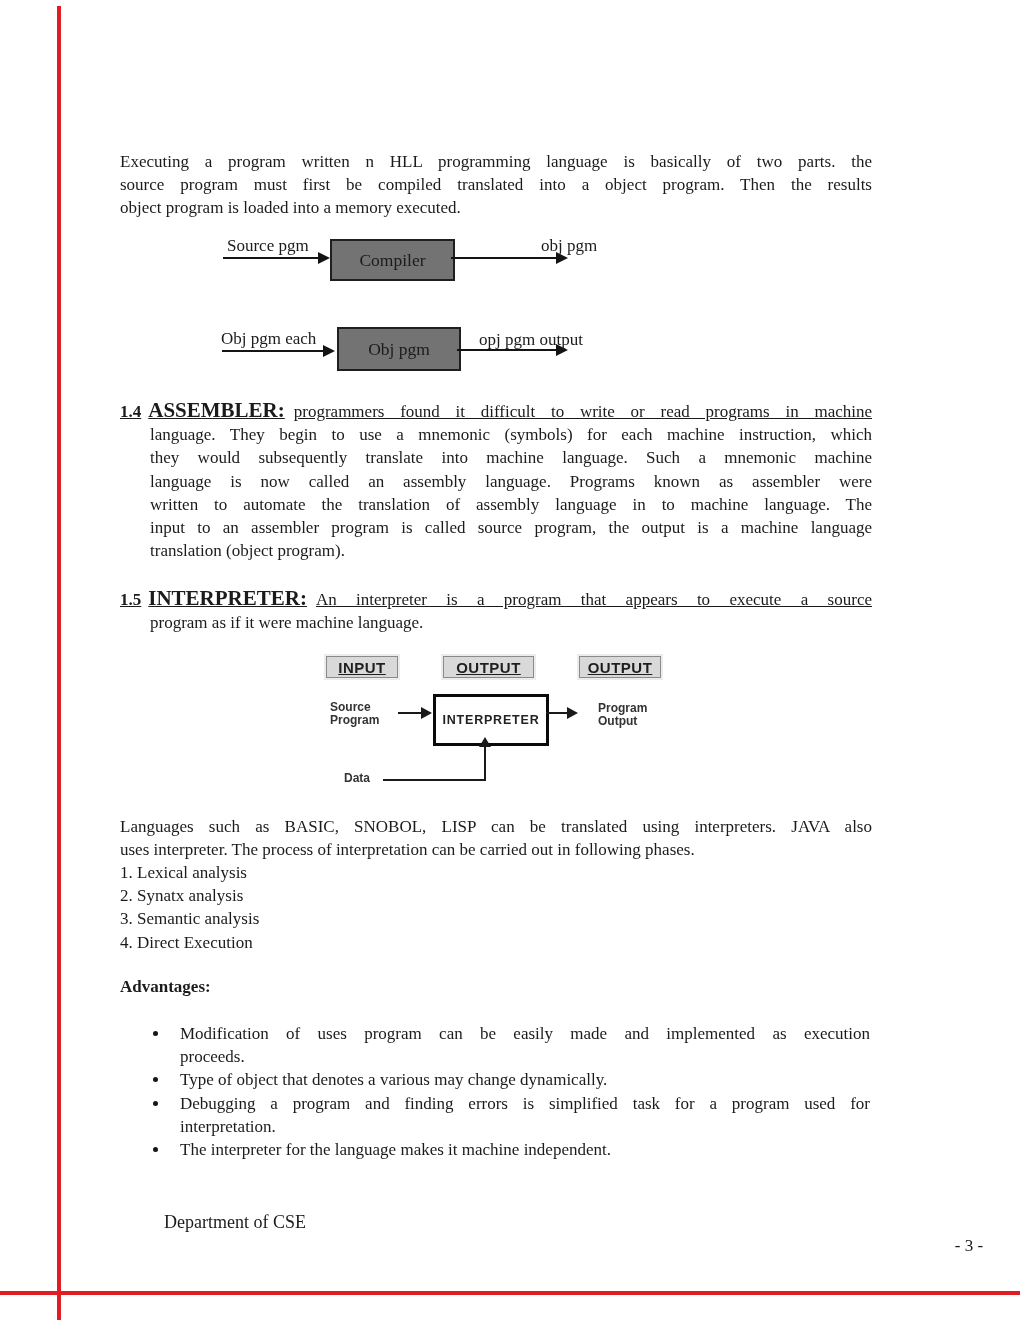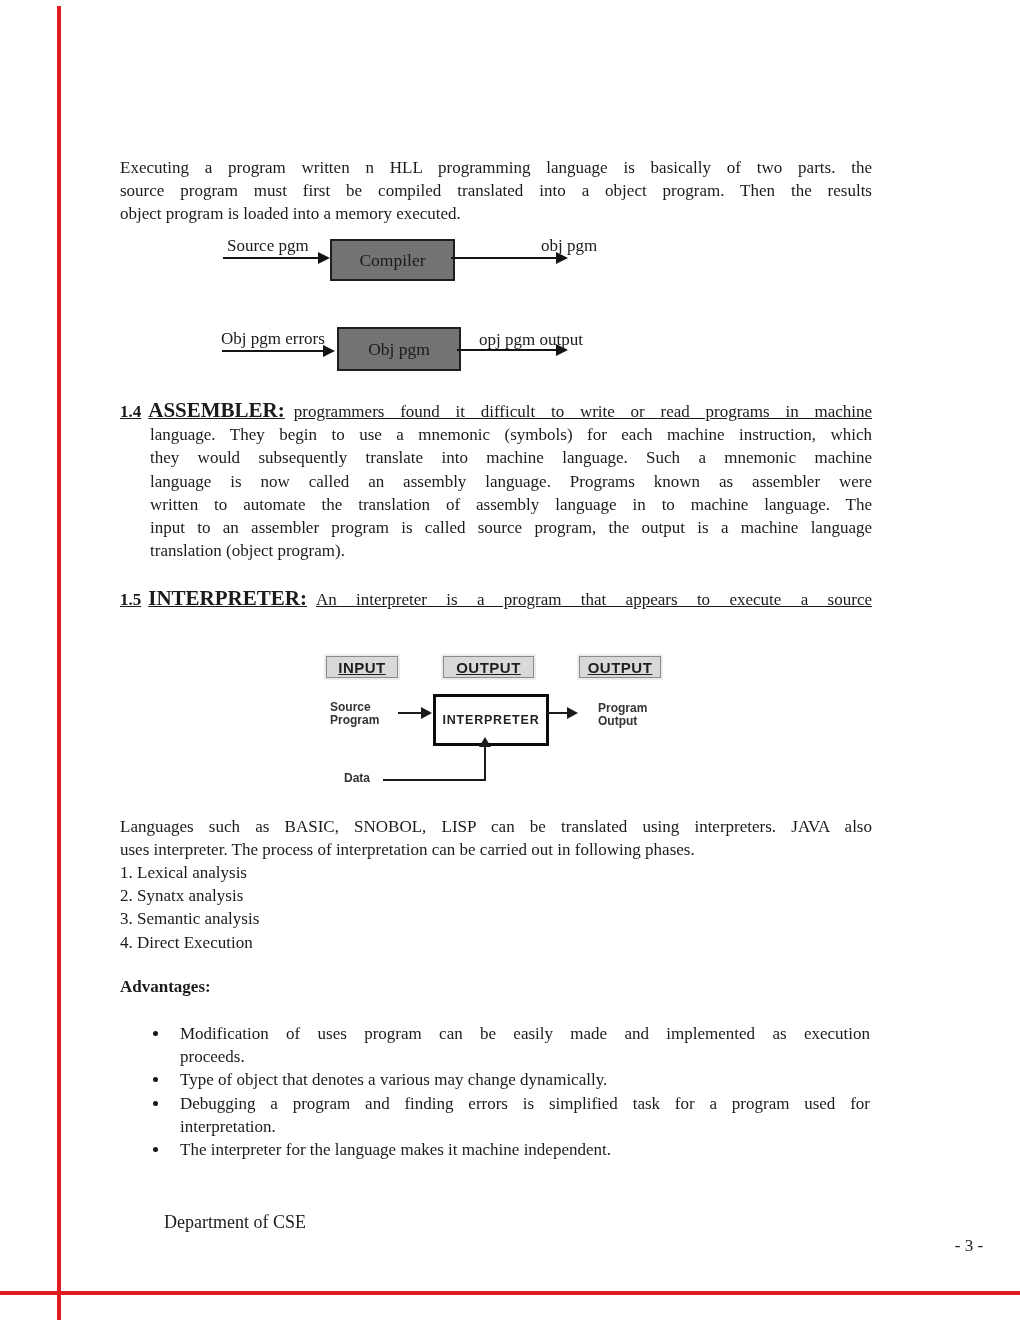--- a/index.html
+++ b/index.html
@@ -47,36 +47,36 @@
   .footer{position:absolute;font-size:18px;margin-left:36px;}
 </style>
 </head>
 <body>
 
 <div class="page" data-name="document-page">
 
   <div class="redline-v" data-name="red-margin-line-vertical" style="background: rgb(225, 29, 35);"></div>
   <div class="redline-h" data-name="red-margin-line-horizontal" style="background: rgb(225, 29, 35);"></div>
 
-  <div class="para" style="left:120px;top:156px;width:752px" data-name="intro-paragraph">
+  <div class="para" style="left:120px;top:150px;width:752px" data-name="intro-paragraph">
       <div class="tl just" data-name="text-line">Executing a program written n HLL programming language is basically of two parts. the</div>
       <div class="tl just" data-name="text-line">source program must first be compiled translated into a object program. Then the results</div>
       <div class="tl last" data-name="text-line">object program is loaded into a memory executed.</div>
     </div>
 
   <div data-name="compiler-diagram">
     <div class="dlabel" style="left:227px;top:236px" data-name="source-pgm-label">Source pgm</div>
     <div class="shaft" style="left:223px;top:257px;width:95px" data-name="arrow-source-to-compiler"></div>
     <div class="dbox" style="left:330px;top:239px;width:121px;height:38px" data-name="compiler-box">
       <span data-name="compiler-box-label">Compiler</span>
     </div>
     <div class="shaft" style="left:451px;top:257px;width:105px" data-name="arrow-compiler-to-obj"></div>
     <div class="dlabel" style="left:541px;top:236px" data-name="obj-pgm-label">obj pgm</div>
 
-    <div class="dlabel" style="left:221px;top:329px" data-name="obj-pgm-input-label">Obj pgm errors</div>
+    <div class="dlabel" style="left:221px;top:329px" data-name="obj-pgm-input-label">Obj pgm each</div>
     <div class="shaft" style="left:222px;top:350px;width:101px" data-name="arrow-input-to-objpgm"></div>
     <div class="dbox" style="left:337px;top:327px;width:120px;height:40px" data-name="obj-pgm-box">
       <span data-name="obj-pgm-box-label">Obj pgm</span>
     </div>
     <div class="shaft" style="left:457px;top:349px;width:99px" data-name="arrow-objpgm-to-output"></div>
     <div class="dlabel" style="left:479px;top:330px" data-name="opj-pgm-output-label">opj pgm output</div>
   </div>
 
   <div class="para hang" style="left:120px;top:399px;width:752px" data-name="section-assembler">
     <div class="tl just first" data-name="section-heading-line">
@@ -87,20 +87,21 @@
       <div class="tl just" data-name="text-line">language is now called an assembly language. Programs known as assembler were</div>
       <div class="tl just" data-name="text-line">written to automate the translation of assembly language in to machine language. The</div>
       <div class="tl just" data-name="text-line">input to an assembler program is called source program, the output is a machine language</div>
       <div class="tl last" data-name="text-line">translation (object program).</div>
     </div>
 
   <div class="para hang" style="left:120px;top:587px;width:752px" data-name="section-interpreter">
     <div class="tl just first" data-name="section-heading-line">
       <b class="snum" data-name="section-number">1.5</b><b class="stitle" data-name="section-title">INTERPRETER:</b><span data-name="section-text">An interpreter is a program that appears to execute a source</span>
     </div>
+  <div class="tl last" data-name="text-line">program as if it were machine language.</div>
     </div>
 
   <div data-name="interpreter-diagram">
     <div class="hdrbox" style="left:326px;top:656px;width:70px;height:20px" data-name="input-header-box">INPUT</div>
     <div class="hdrbox" style="left:443px;top:656px;width:89px;height:20px" data-name="process-header-box">OUTPUT</div>
     <div class="hdrbox" style="left:579px;top:656px;width:80px;height:20px" data-name="output-header-box">OUTPUT</div>
 
     <div class="slabel" style="left:330px;top:701px;width:64px" data-name="source-program-label">Source
 Program</div>
     <div class="shaft2" style="left:398px;top:712px;width:23px" data-name="arrow-source-to-interpreter"></div>

